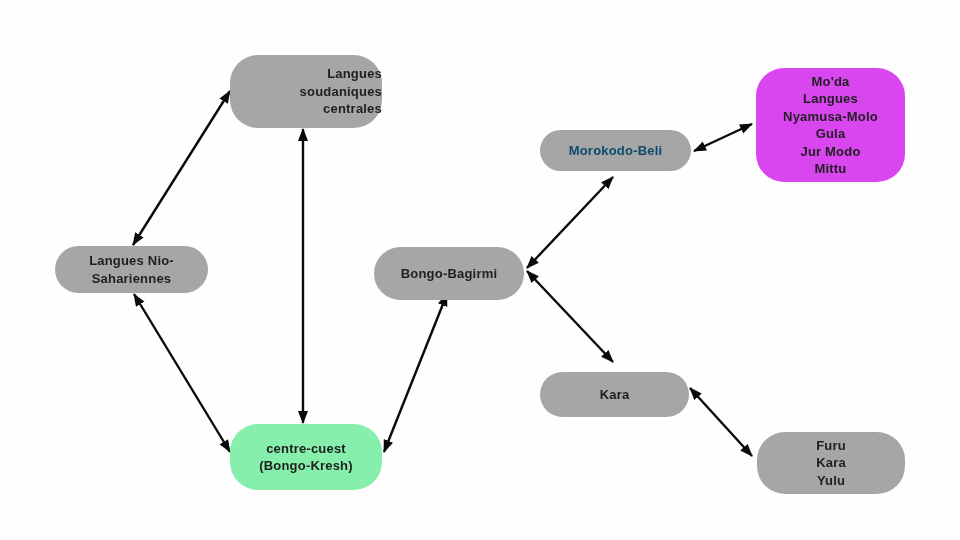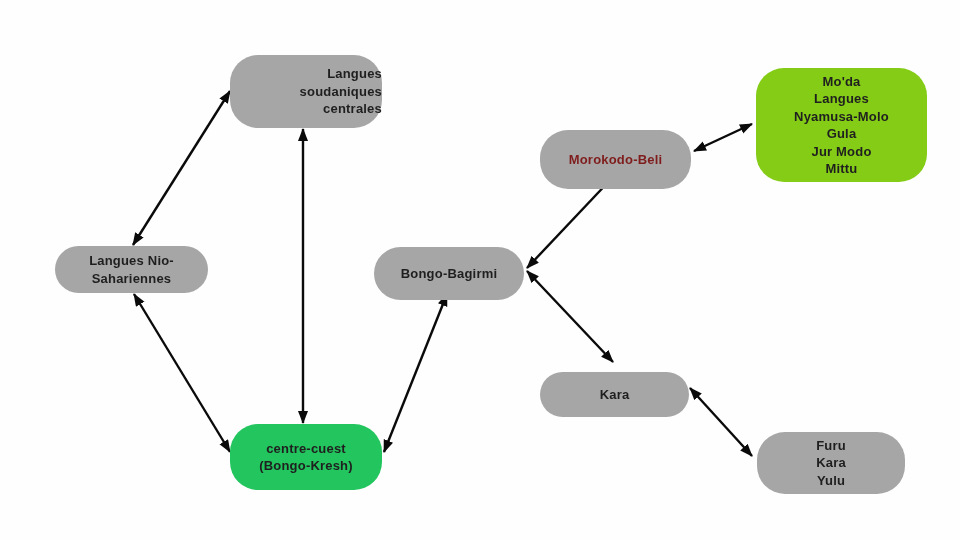--- a/index.html
+++ b/index.html
@@ -65,31 +65,31 @@
   <div id="node-layer">
       <div class="node" style="left: 230px; top: 55px; width: 152px; height: 73px; background: rgb(166, 166, 166); color: rgb(31, 31, 31); align-items: flex-end;">
         <div class="line">Langues</div>
         <div class="line">soudaniques</div>
         <div class="line">centrales</div>
       </div>
       <div class="node" style="left: 55px; top: 246px; width: 153px; height: 47px; background: rgb(166, 166, 166); color: rgb(31, 31, 31);">
         <div class="line">Langues Nio-</div>
         <div class="line">Sahariennes</div>
       </div>
-      <div class="node" style="left: 230px; top: 424px; width: 152px; height: 66px; background: #22c55e; color: rgb(31, 31, 31);">
+      <div class="node" style="left: 230px; top: 424px; width: 152px; height: 66px; background: #86efac; color: rgb(31, 31, 31);">
         <div class="line">centre-cuest</div>
         <div class="line">(Bongo-Kresh)</div>
       </div>
       <div class="node" style="left: 374px; top: 247px; width: 150px; height: 53px; background: rgb(166, 166, 166); color: rgb(31, 31, 31);">
         <div class="line">Bongo-Bagirmi</div>
       </div>
-      <div class="node" style="left: 540px; top: 130px; width: 151px; height: 59px; background: rgb(166, 166, 166); color: #7f1d1d;">
+      <div class="node" style="left: 540px; top: 130px; width: 151px; height: 41px; background: rgb(166, 166, 166); color: #0c4a6e;">
         <div class="line">Morokodo-Beli</div>
       </div>
-      <div class="node" style="left: 756px; top: 68px; width: 171px; height: 114px; background: #84cc16; color: rgb(31, 31, 31);">
+      <div class="node" style="left: 756px; top: 68px; width: 149px; height: 114px; background: #d946ef; color: rgb(31, 31, 31);">
         <div class="line">Mo'da</div>
         <div class="line">Langues</div>
         <div class="line">Nyamusa-Molo</div>
         <div class="line">Gula</div>
         <div class="line">Jur Modo</div>
         <div class="line">Mittu</div>
       </div>
       <div class="node" style="left: 540px; top: 364px; width: 149px; height: 45px; background: rgb(166, 166, 166); color: rgb(31, 31, 31); margin-top: 8px;">
         <div class="line">Kara</div>
       </div>

